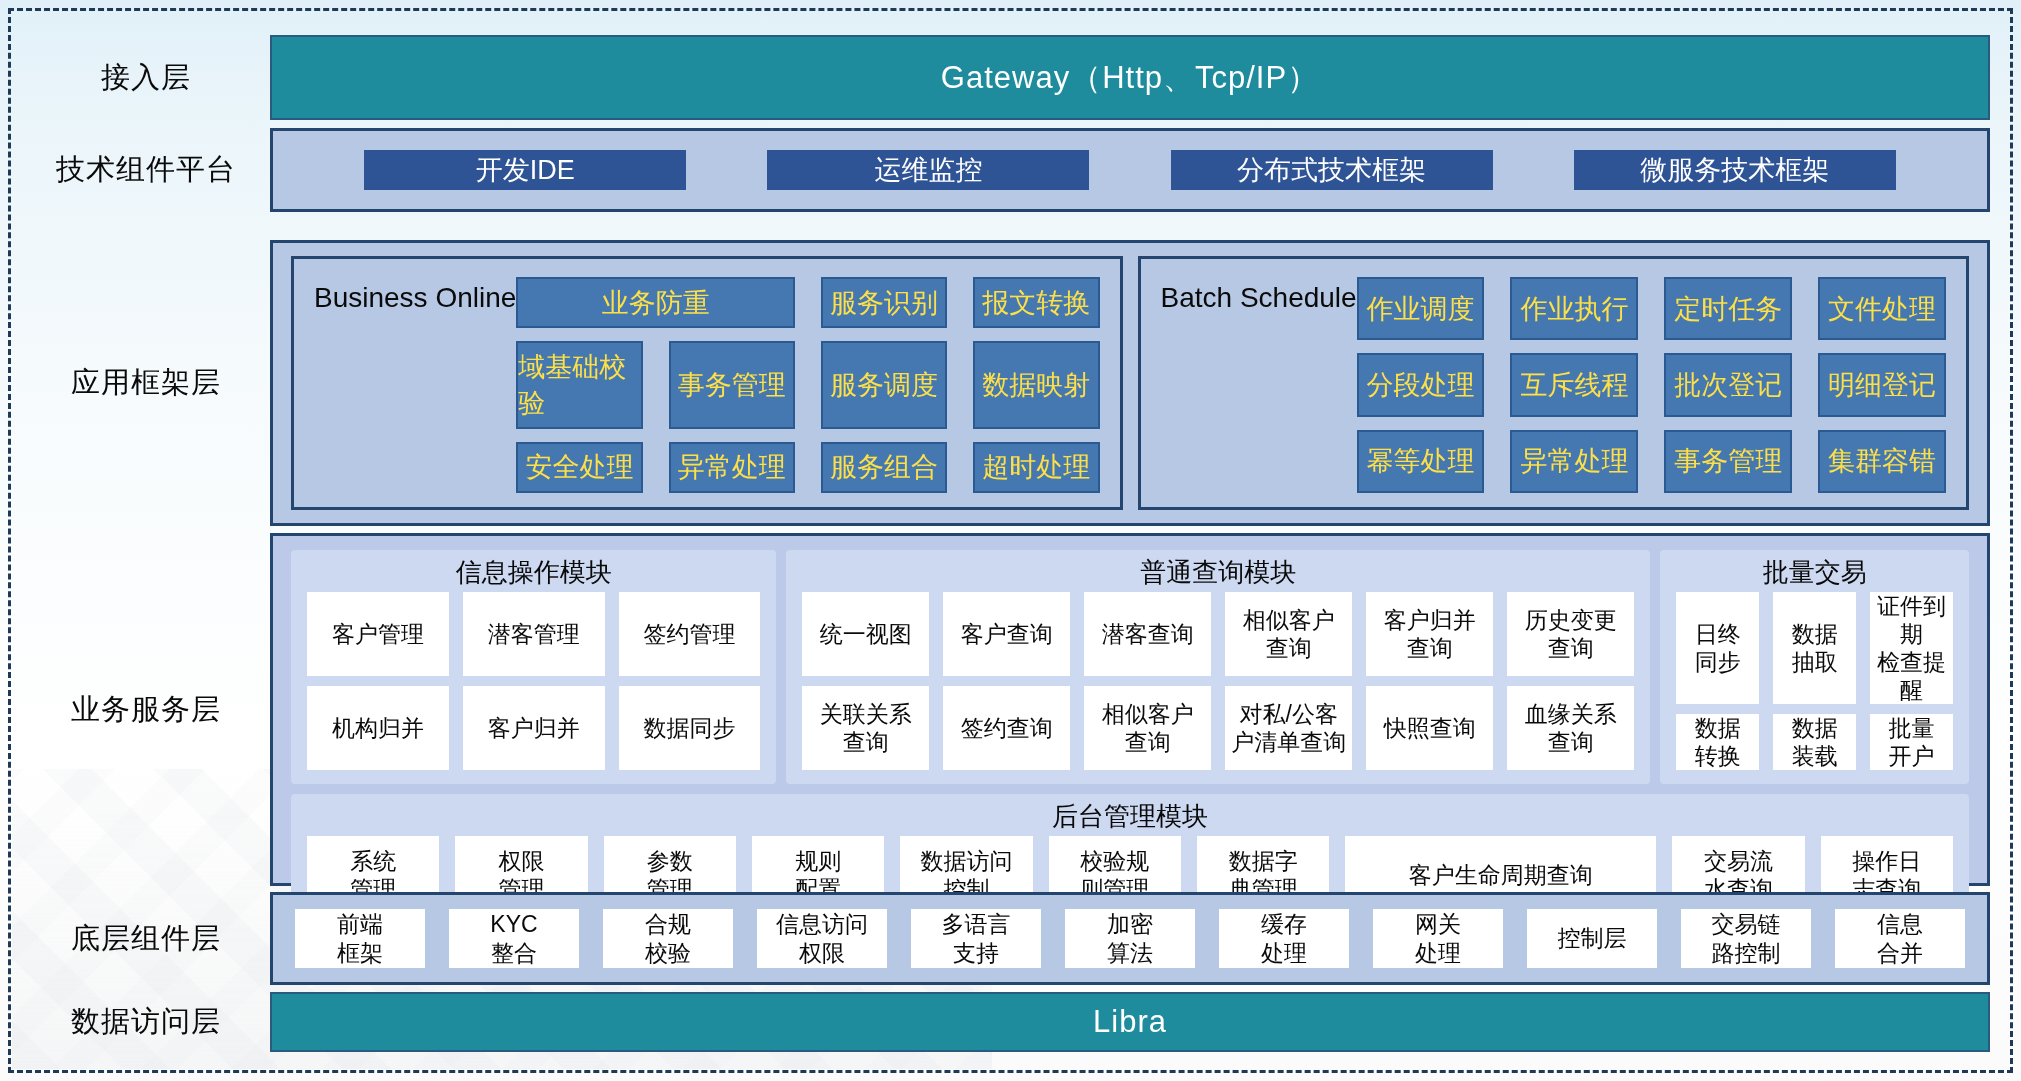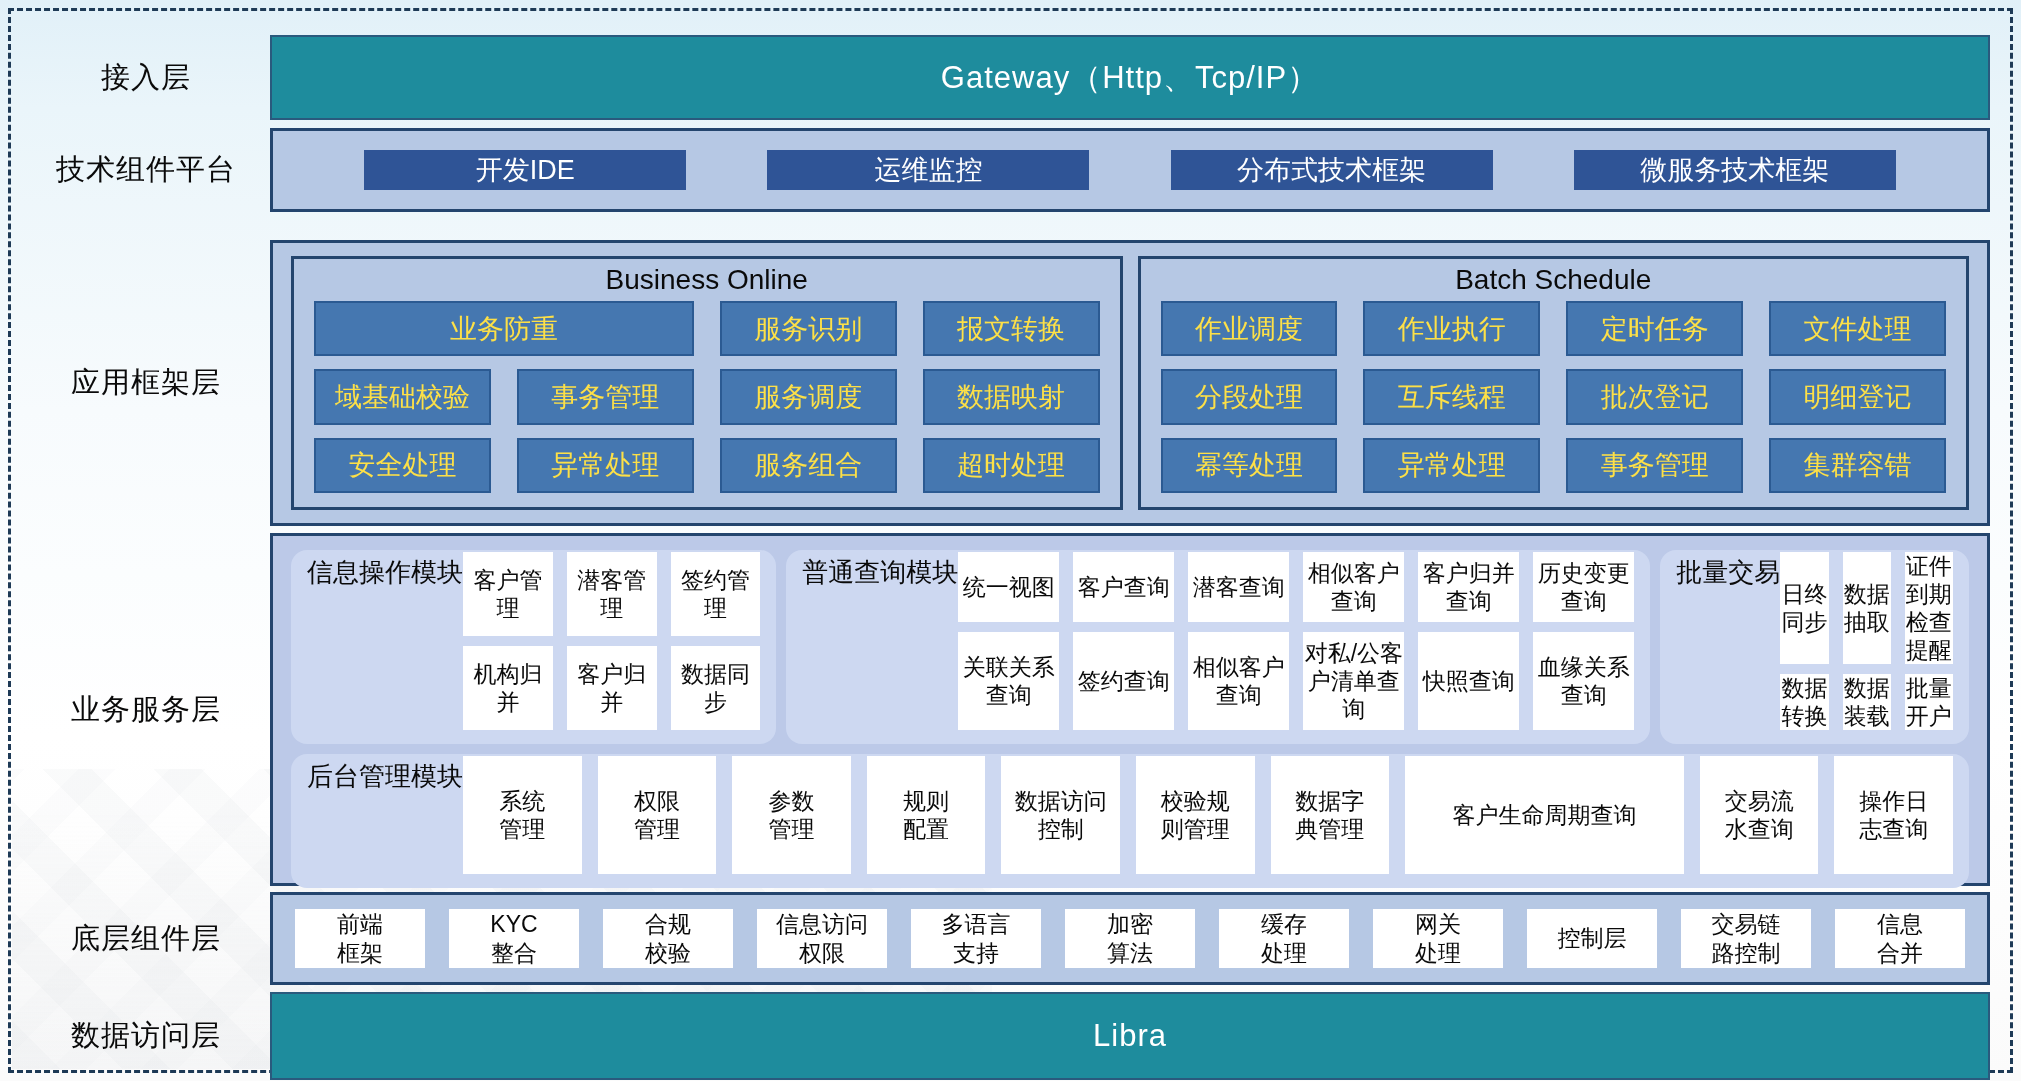--- a/index.html
+++ b/index.html
@@ -23,37 +23,37 @@
   .content{flex:1;display:flex;}
   
   .tealbar{flex:1;background:#1e8c9d;border:2px solid #2a5a7d;color:#ffffff;font-size:31px;
            display:flex;align-items:center;justify-content:center;letter-spacing:1px;}
   
   .row-access{height:85px;margin-bottom:8px;}
   .row-tech{height:84px;margin-bottom:28px;}
   .row-app{height:286px;margin-bottom:7px;}
   .row-service{height:353px;margin-bottom:6px;}
   .row-bottom{height:93px;margin-bottom:7px;}
-  .row-data{height:88px;}
+  .row-data{height:60px;}
   .ltblue{flex:1;background:#b6c8e4;border:3px solid #24456e;}
   .tech-box{display:flex;align-items:center;justify-content:space-evenly;padding:0 10px;}
   .tech-box > div{width:19%;height:40px;background:#2f5496;color:#fff;font-size:27px;
                   display:flex;align-items:center;justify-content:center;}
   
   .app-box{display:flex;gap:15px;padding:13px 18px;}
-  .panel{flex:1;border:3px solid #24456e;padding:0 20px 14px;display:flex;flex-direction:column;}
+  .panel{flex:1;border:3px solid #24456e;padding:18px 20px 14px;display:flex;flex-direction:row;}
   .panel-title{text-align:center;font-size:28px;height:42px;line-height:42px;color:#0a0a0a;}
   .panel-grid{flex:1;display:grid;grid-template-columns:repeat(4,1fr);gap:13px 26px;}
   .panel-grid > div{background:#4577b0;border:2px solid #2b5a92;color:#fde047;font-size:27px;
                     display:flex;align-items:center;justify-content:center;}
   .bo .panel-grid > :first-child{grid-column:span 2;}
   
   .svc-box{flex-direction:column;display:flex;gap:10px;padding:14px 18px;background:#bcc9e8;border:3px solid #24456e;flex:1;}
   .svc-top{display:flex;gap:10px;flex:1;}
-  .module{background:#cdd8f1;border-radius:16px;padding:2px 16px 14px;display:flex;flex-direction:row;}
+  .module{background:#cdd8f1;border-radius:4px;padding:2px 16px 14px;display:flex;flex-direction:column;}
   .m-info{flex:485 1 0;}
   .m-query{flex:890 1 0;}
   .m-batch{flex:296 1 0;}
   .module-title{text-align:center;font-size:26px;height:40px;line-height:40px;color:#0a0a0a;}
   .module-grid{flex:1;display:grid;gap:10px 14px;}
   .g3{grid-template-columns:repeat(3,1fr);}
   .g6{grid-template-columns:repeat(6,1fr);}
   .module-grid > div, .admin-row > div, .bottom-box > div{
     background:#fff;color:#0a0a0a;font-size:23px;line-height:1.22;
     display:flex;align-items:center;justify-content:center;text-align:center;white-space:pre-line;}

